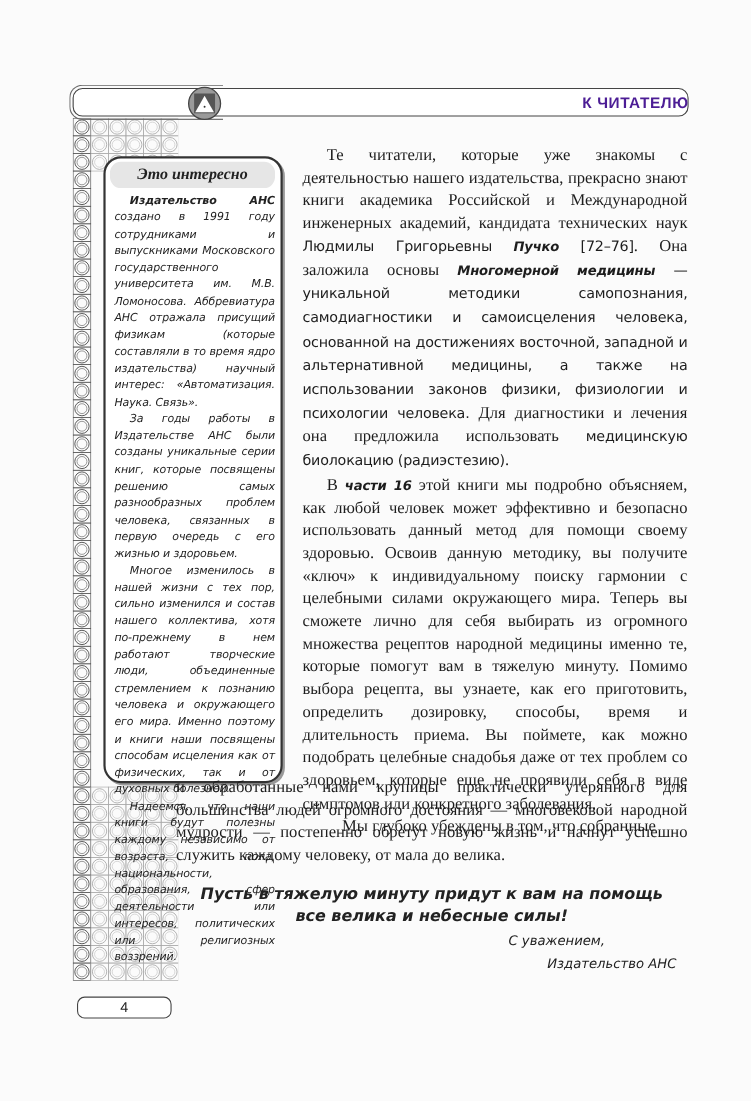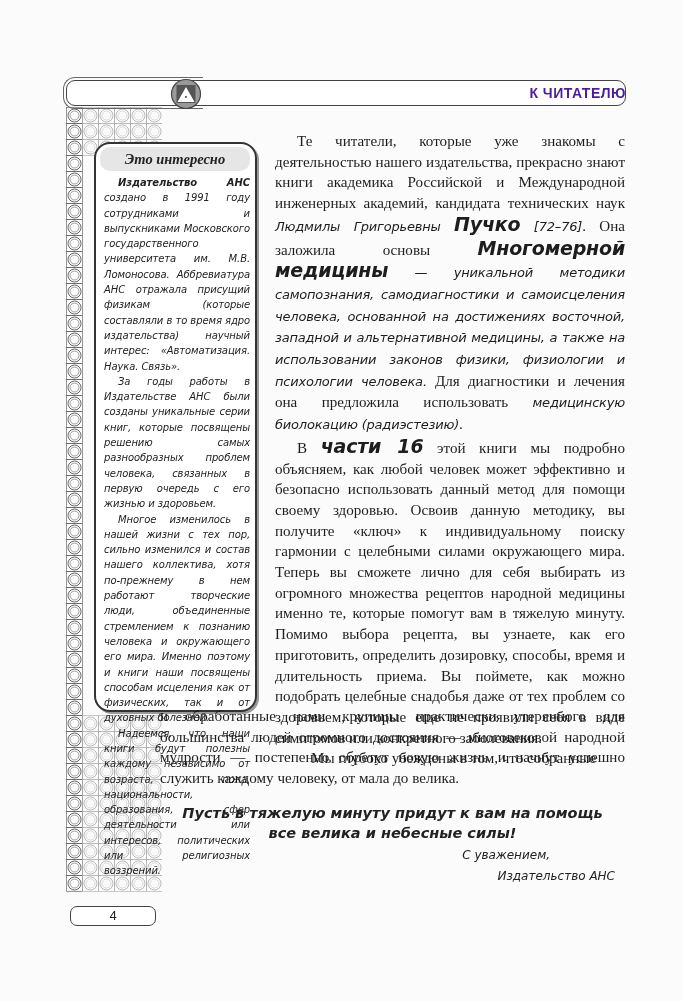--- a/index.html
+++ b/index.html
@@ -22,22 +22,22 @@
   #side-text { left:104px; top:175px; width:146px; font-family:"DejaVu Sans", sans-serif; font-style:italic; font-size:10px; line-height:15.3px; text-align:justify; color:#222; letter-spacing:-0.1px; }
   #side-text p { margin:0; text-indent:14px; }
   #side-text b { font-weight:bold; }
 
   
   .serif { font-family:"Liberation Serif", serif; font-size:15.1px; line-height:20.7px; text-align:justify; color:#1d1d1d; }
   .serif p { margin:0; text-indent:22px; }
   .serif p.noindent { text-indent:0; }
   #main-col { left:275px; top:131px; width:350px; }
   #main-wide { left:160px; top:706px; width:465px; }
-  .it { font-family:"DejaVu Sans", sans-serif; font-style:italic; font-size:13px; letter-spacing:-0.2px; }
-  .bi { font-family:"DejaVu Sans", sans-serif; font-style:italic; font-weight:bold; font-size:19px; letter-spacing:-0.2px; }
+  .it { font-family:"DejaVu Sans", sans-serif; font-size:13px; letter-spacing:-0.2px; }
+  .bi { font-family:"DejaVu Sans", sans-serif; font-style:italic; font-weight:bold; font-size:12px; letter-spacing:-0.2px; }
 
   #closing { left:160px; top:803px; width:465px; text-align:center; font-family:"DejaVu Sans", sans-serif; font-style:italic; font-weight:bold; font-size:14.5px; line-height:20px; color:#222; }
   #sign-1 { left:390px; top:848px; width:160px; text-align:right; font-family:"DejaVu Sans", sans-serif; font-style:italic; font-size:12px; color:#222; }
   #sign-2 { left:430px; top:869px; width:185px; text-align:right; font-family:"DejaVu Sans", sans-serif; font-style:italic; font-size:12px; color:#222; }
 
   #page-number-box { left:70px; top:906px; width:86px; height:20px; border:1.5px solid #444; border-radius:7px; box-sizing:border-box; text-align:center; line-height:18px; font-family:"Liberation Sans", sans-serif; font-size:13px; color:#222; background:#fff; }
 </style>
 </head>
 <body>
 

